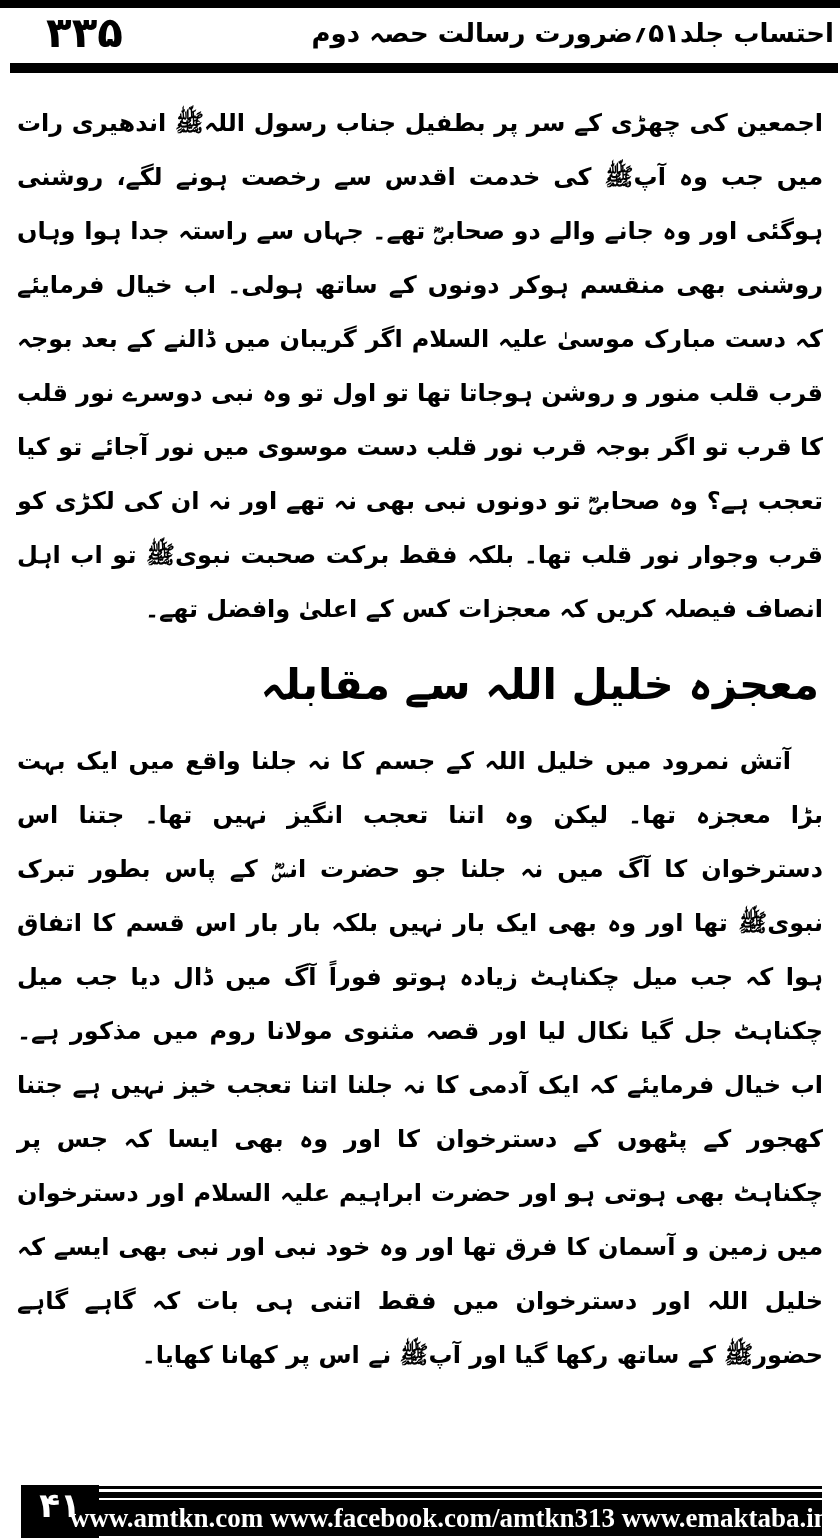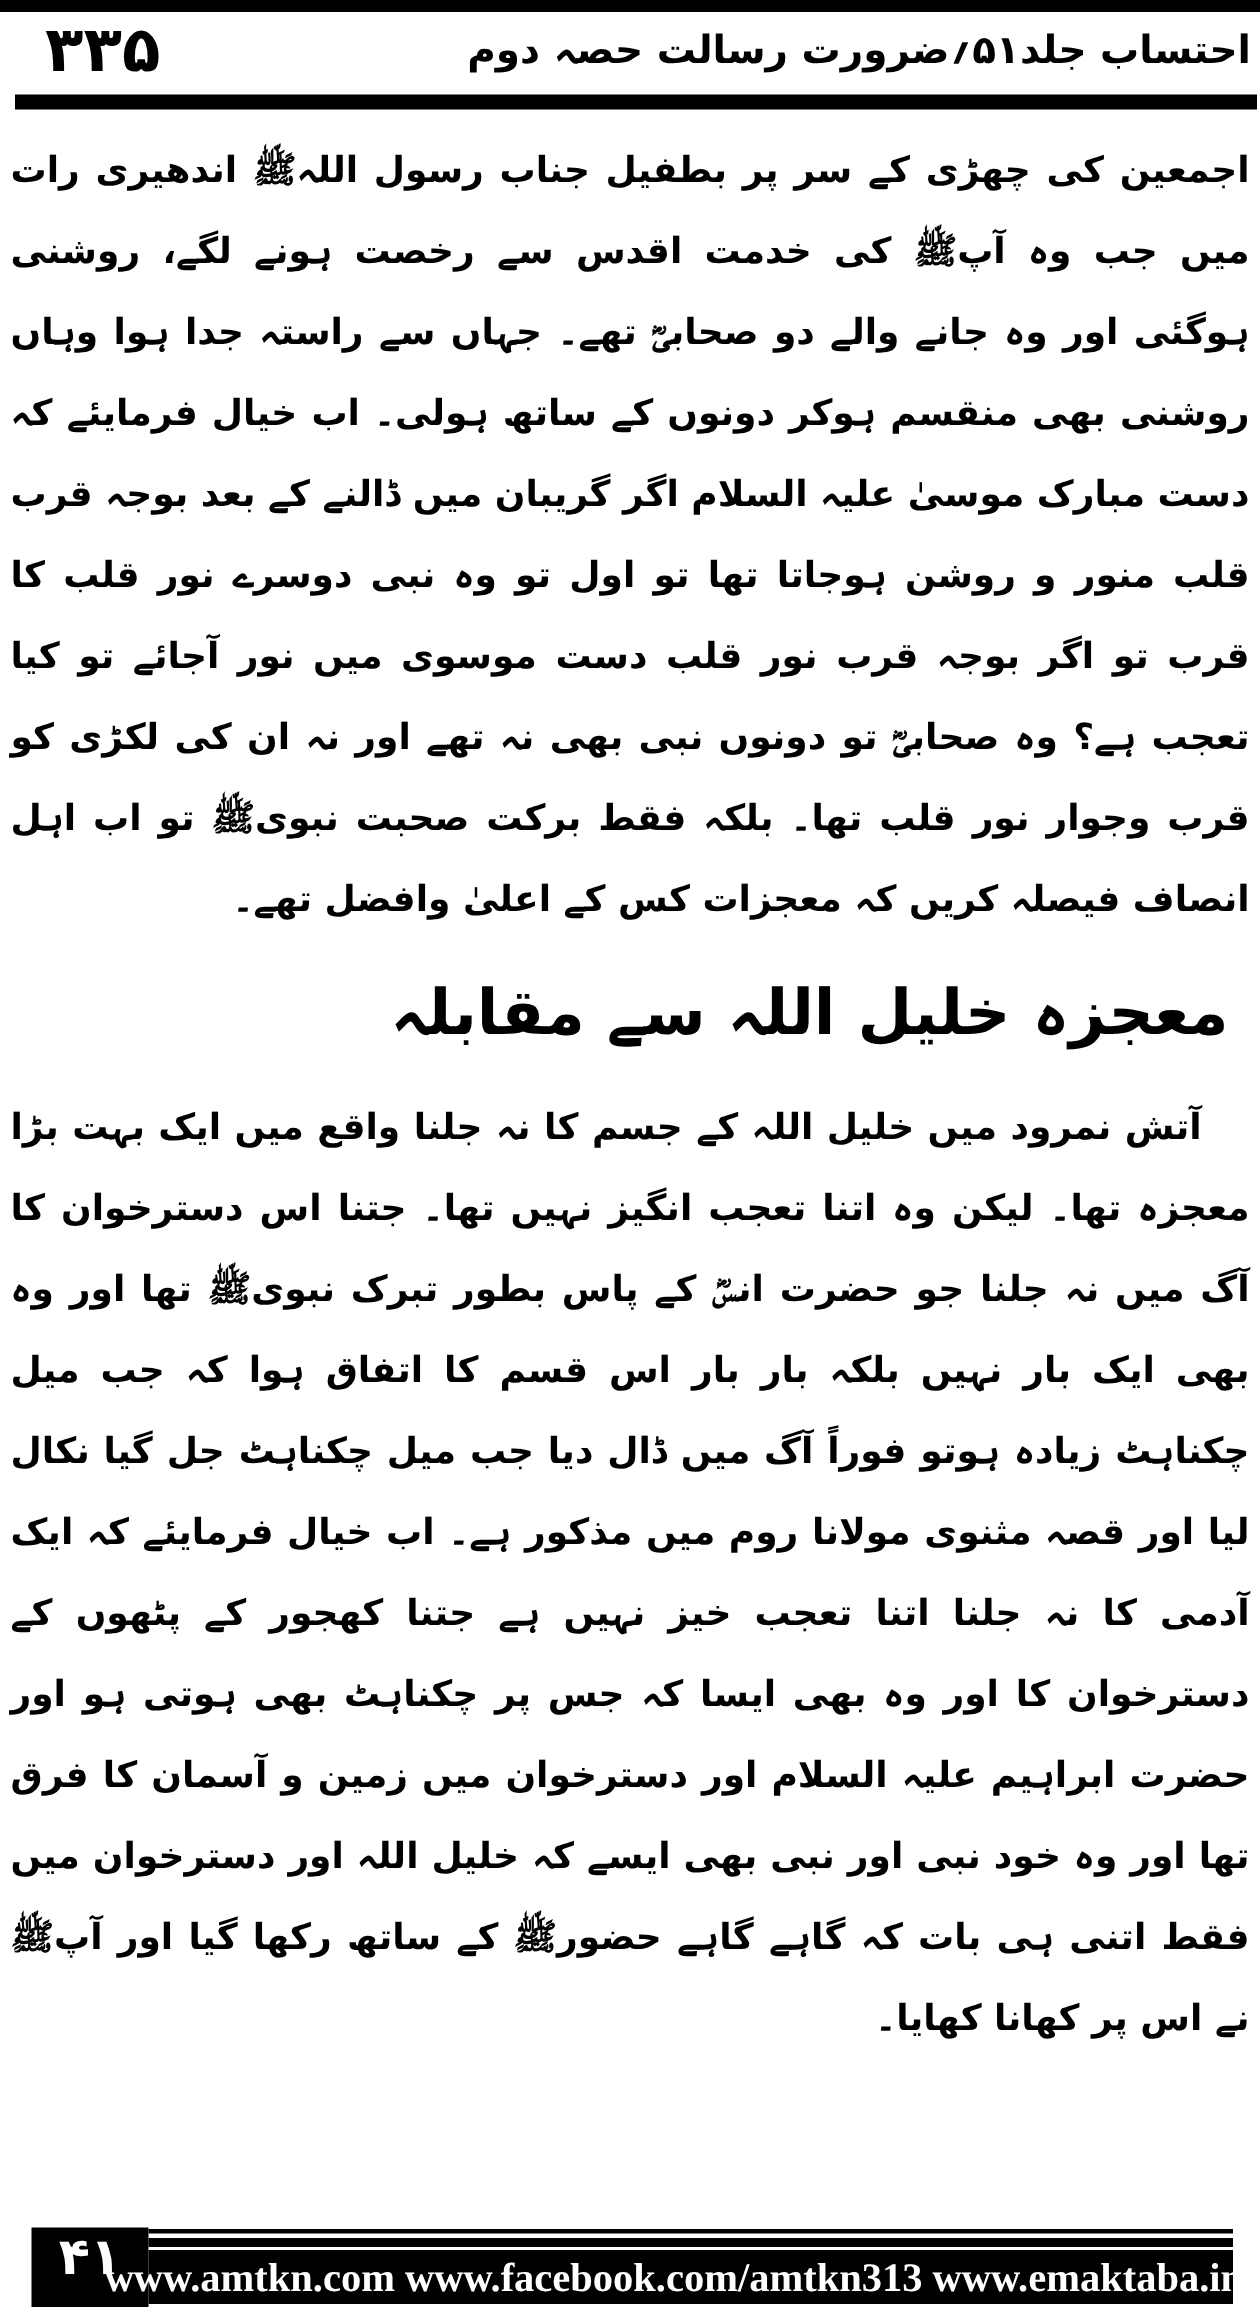--- a/index.html
+++ b/index.html
@@ -20,37 +20,37 @@
     position: absolute; top: 12px; left: 8px; right: 6px;
     display: flex; align-items: center;
   }
   .email {
     font-family: "Liberation Serif", serif;
     font-weight: bold; font-size: 31px; letter-spacing: -1px;
     white-space: nowrap;
   }
   .pagenum {
     font-size: 42px; font-weight: bold; line-height: 42px;
-    margin-left: 22px; white-space: nowrap;
+    margin-left: 38px; white-space: nowrap;
   }
   .header-title {
     flex: 1; direction: rtl; text-align: right;
     font-weight: bold; font-size: 26px; white-space: nowrap;
   }
   .head-rule {
     position: absolute; top: 63px; left: 10px; right: 2px;
     height: 10px; background: #000000;
   }
   .body-text {
     position: absolute; top: 84px; left: 5px; right: 5px;
     height: 1394px; overflow: hidden;
     direction: rtl; text-align: justify;
     font-weight: bold; font-size: 24px; line-height: 54px;
   }
-  .body-text p { margin: 2px; }
+  .body-text p { margin: 12px; }
   .body-text p.indent { text-indent: 32px; }
   .section-heading {
     margin: 16px; font-weight: bold;
     font-size: 42px; line-height: 66px;
     text-align: right; text-indent: 0;
   }
   .footer-box {
     position: absolute; left: 21px; top: 1485px;
     width: 78px; height: 53px; background: #000000;
     color: #ffffff; display: flex; align-items: flex-start; justify-content: center;

